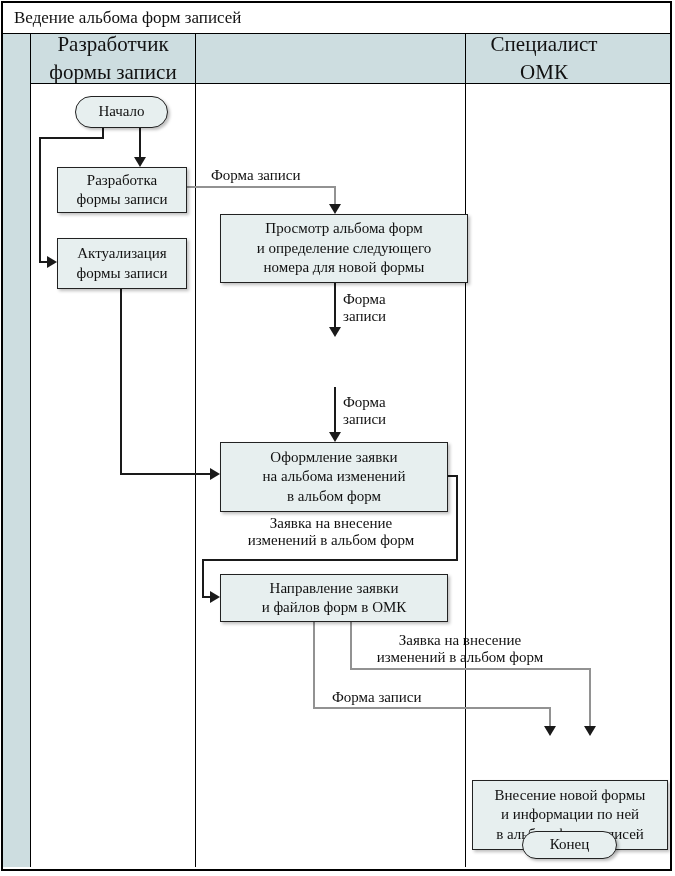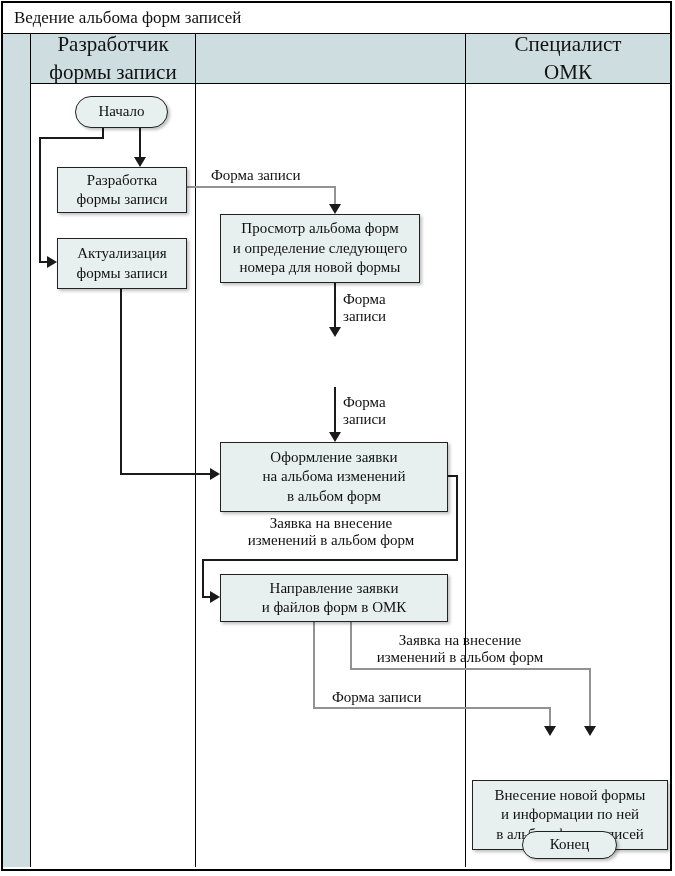--- a/index.html
+++ b/index.html
@@ -36,21 +36,21 @@
   <div class="titlebar">
     <span class="t">Ведение альбома форм записей</span>
   </div>
   <div class="hline" style="left:3px;top:33px;width:667px;"></div>
 
   <div class="fill" style="left:3px;top:34px;width:27px;height:833px;"></div>
   <div class="fill" style="left:31px;top:34px;width:639px;height:49px;"></div>
 
   <div class="lanehead" style="left:31px;width:164px;">Разработчик
 формы записи</div>
-  <div class="lanehead" style="left:466px;width:204px;">Специалист
+  <div class="lanehead" style="left:442px;width:204px;">Специалист
 ОМК</div>
 
   <div class="vline" style="left:30px;top:34px;height:833px;"></div>
   <div class="vline" style="left:195px;top:34px;height:833px;"></div>
   <div class="vline" style="left:465px;top:34px;height:833px;"></div>
   <div class="hline" style="left:30px;top:83px;width:640px;"></div>
 
   <div class="ln" style="left:139px;top:128px;width:2px;height:30px;"></div>
   <div class="ah-d" style="left:134px;top:157px;"></div>
 
@@ -102,21 +102,21 @@
 изменений в альбом форм</div>
 
   <div class="ln" style="left:568px;top:806px;width:2px;height:17px;"></div>
   <div class="ah-d" style="left:563px;top:822px;"></div>
 
   <div class="node stadium" style="left:75px;top:96px;width:93px;height:32px;">Начало</div>
   <div class="node" style="left:57px;top:167px;width:130px;height:46px;">Разработка
 формы записи</div>
   <div class="node" style="left:57px;top:238px;width:130px;height:51px;">Актуализация
 формы записи</div>
-  <div class="node" style="left:220px;top:214px;width:200px;height:69px;">Просмотр альбома форм
+  <div class="node" style="left:220px;top:214px;width:248px;height:69px;">Просмотр альбома форм
 и определение следующего
 номера для новой формы</div>
   <div class="node" style="left:220px;top:442px;width:228px;height:70px;">Оформление заявки
 на альбома изменений
 в альбом форм</div>
   <div class="node" style="left:220px;top:574px;width:228px;height:48px;">Направление заявки
 и файлов форм в ОМК</div>
   <div class="node" style="left:472px;top:736px;width:196px;height:70px;margin-top:44px;">Внесение новой формы
 и информации по ней
 в альбом форм записей</div>

